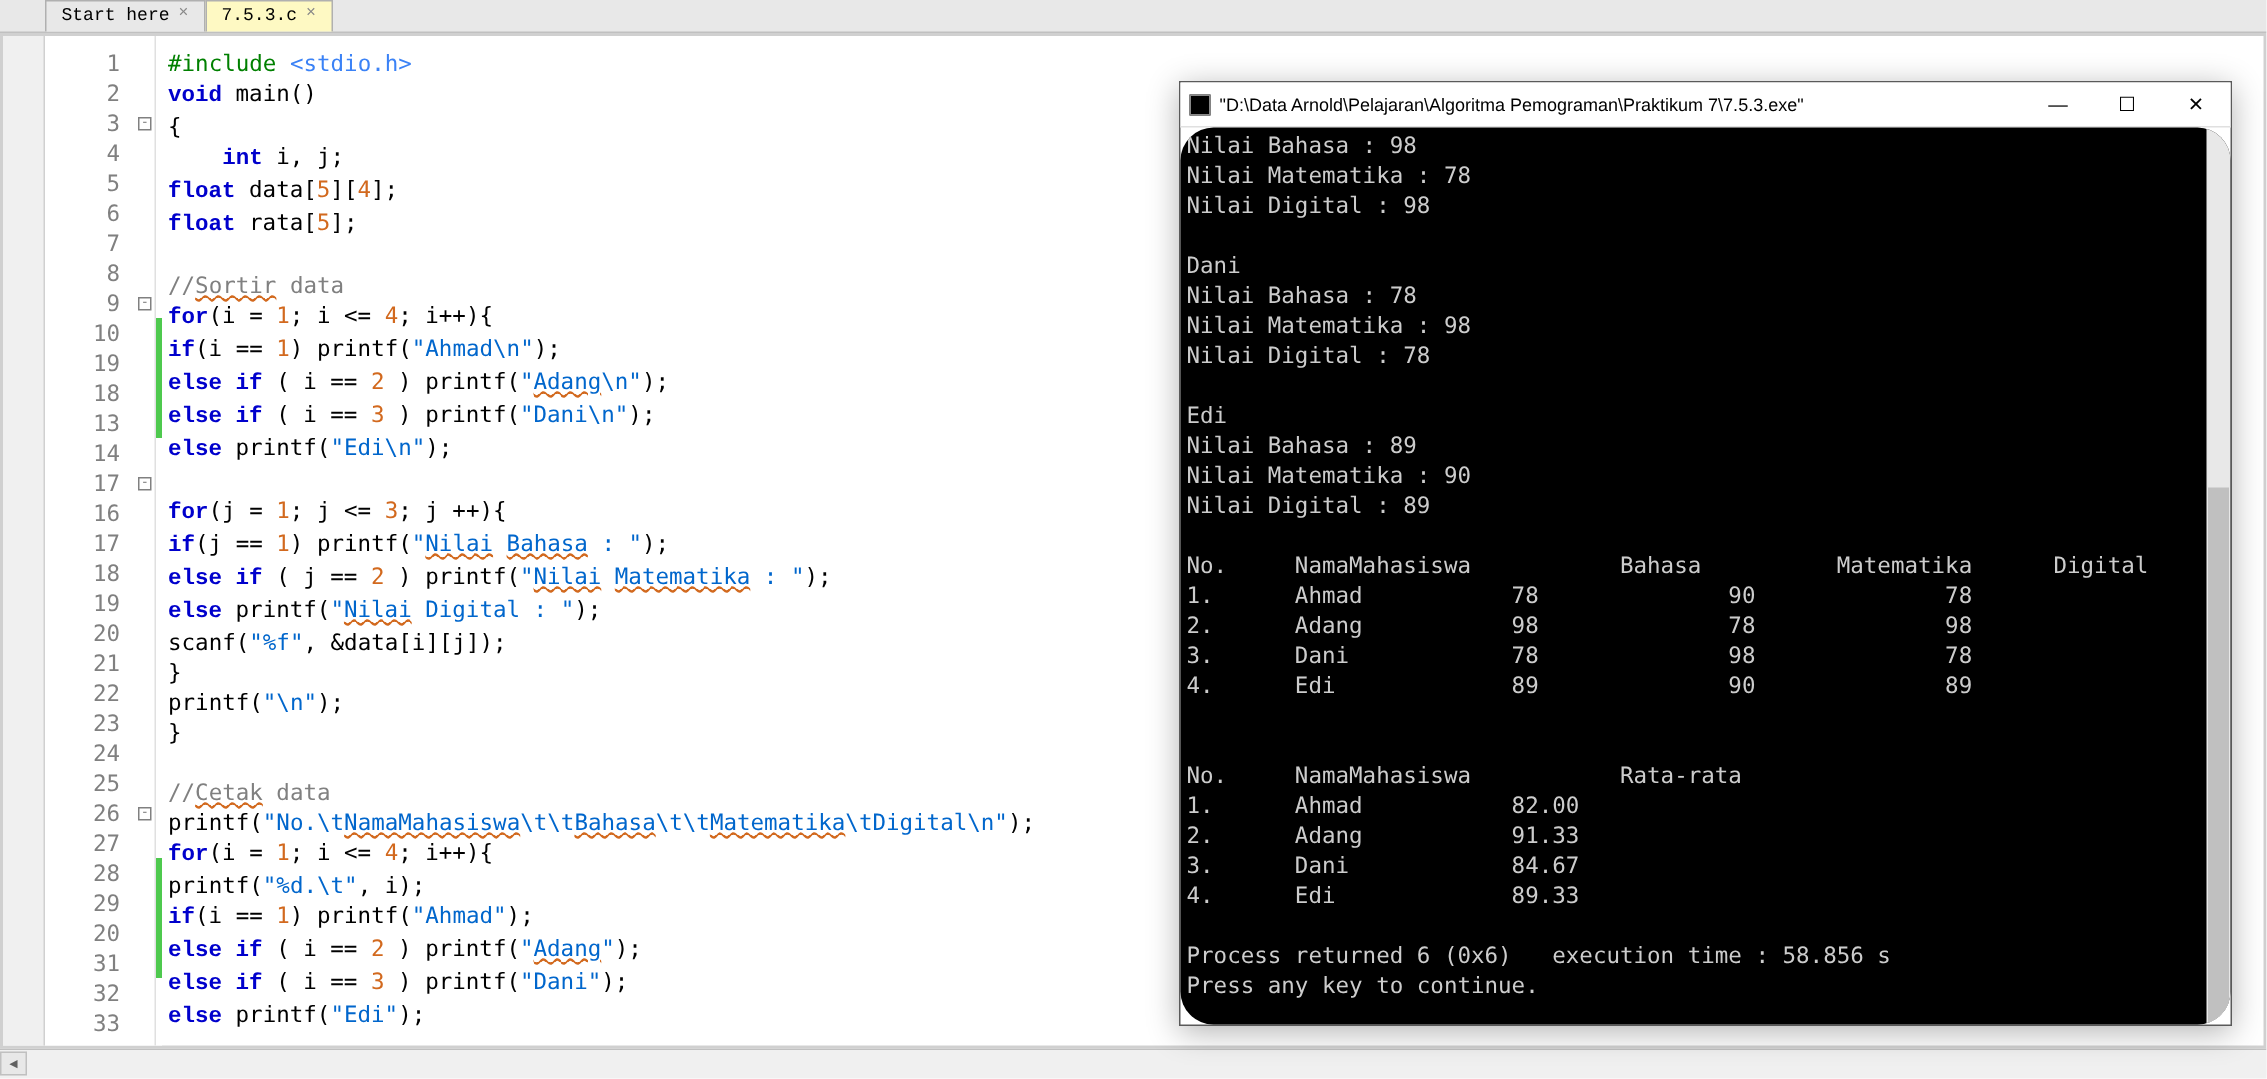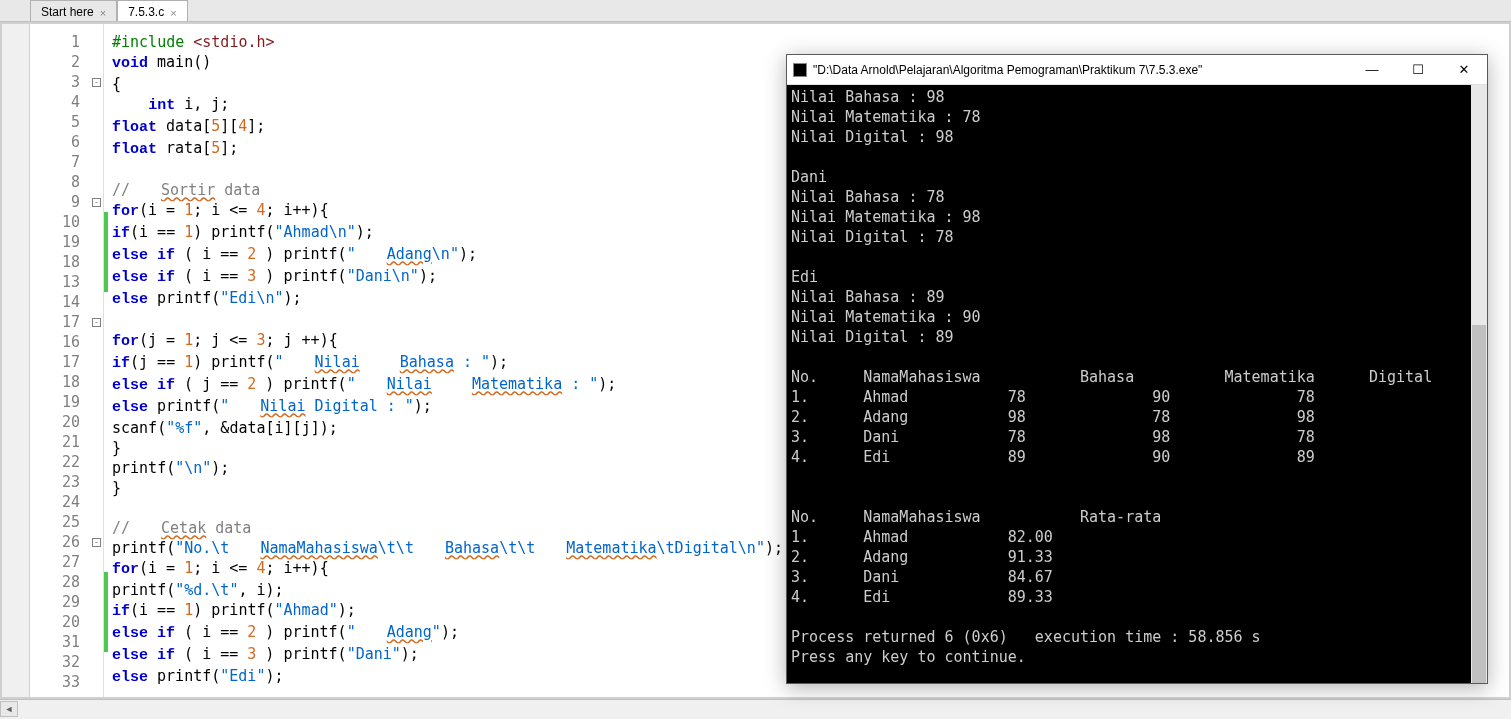--- a/index.html
+++ b/index.html
@@ -1,50 +1,50 @@
 <!DOCTYPE html>
 <html><head>
   <meta charset="utf-8">
   <style>
     * { margin: 0; padding: 0; box-sizing: border-box; }
     body { font-family: "Segoe UI", Arial, sans-serif; background: #f0f0f0; overflow: hidden; width: 1511px; height: 719px; position: relative; }
     
     .tabs-bar { display: flex; background: #e8e8e8; border-bottom: 1px solid #c0c0c0; height: 22px; padding-left: 30px; }
-    .tab { padding: 2px 10px; font-size: 12px; border: 1px solid #b0b0b0; border-bottom: none; background: #e8e8e8; display: flex; align-items: flex-end; gap: 6px; cursor: pointer; }
-    .tab.active { background: #ffffff; }
+    .tab { padding: 2px 10px; font-size: 12px; border: 1px solid #b0b0b0; border-bottom: none; background: #e8e8e8; display: flex; align-items: flex-start; gap: 6px; cursor: pointer; font-family: Liberation Mono, monospace; }
+    .tab.active { background: #fef9c3; }
     .tab-close { color: #888; font-size: 11px; cursor: pointer; }
     
     .editor-area { display: flex; height: calc(100% - 42px); background: #fff; border: 2px solid #d0d0d0; margin: 0; }
     .left-gutter-pad { width: 28px; background: #f0f0f0; border-right: 1px solid #d0d0d0; }
     .line-numbers { width: 60px; text-align: right; padding: 8px 10px 8px 4px; font-family: Consolas, monospace; font-size: 15px; line-height: 20px; color: #808080; background: #fff; user-select: none; }
     .fold-gutter { width: 14px; background: #fff; padding-top: 8px; font-family: monospace; font-size: 10px; line-height: 20px; color: #808080; text-align: center; border-right: 1px solid #e0e0e0; }
     .fold-box { display: inline-block; width: 9px; height: 9px; border: 1px solid #808080; line-height: 7px; font-size: 9px; text-align: center; cursor: pointer; }
     .change-bar { width: 4px; background: #fff; padding-top: 8px; }
     .change-mark { height: 20px; width: 4px; }
     .change-mark.green { background: #4ec94e; }
     .code-content { flex: 1; padding: 8px 4px; font-family: Consolas, monospace; font-size: 15px; line-height: 20px; white-space: pre; color: #000; overflow: hidden; }
     
     .kw { color: #0000cc; font-weight: bold; font-family: Liberation Mono, monospace; }
     .preproc { color: #008000; }
-    .ang { color: #7f1d1d; text-align: center; }
+    .ang { color: #3b82f6; text-align: center; }
     .num { color: #d2691e; }
     .str { color: #0066cc; }
     .comment { color: #808080; }
-    .squiggle { text-decoration: underline; text-decoration-style: wavy; text-decoration-color: #d2691e; margin-left: 31px; }
+    .squiggle { text-decoration: underline; text-decoration-style: wavy; text-decoration-color: #d2691e; }
     
     .bottom-scroll { height: 18px; background: #f0f0f0; border-top: 1px solid #c0c0c0; display: flex; align-items: center; }
     .scrollbar-left-btn { width: 18px; height: 16px; border: 1px solid #c0c0c0; background: #e8e8e8; display: flex; align-items: center; justify-content: center; font-size: 9px; color: #606060; cursor: pointer; }
     
     .console-window { position: absolute; top: 54px; left: 786px; width: 702px; height: 630px; background: #fff; border: 1px solid #5a5a5a; box-shadow: 0 4px 20px rgba(0,0,0,0.3); display: flex; flex-direction: column; }
     .console-titlebar { height: 30px; background: #fff; display: flex; align-items: center; padding-left: 6px; border-bottom: 1px solid #e0e0e0; }
     .console-icon { width: 14px; height: 14px; border: 1px solid #888; background: #000; margin-right: 6px; }
     .console-title { flex: 1; font-size: 12px; color: #000; overflow: hidden; text-overflow: ellipsis; white-space: nowrap; }
     .titlebar-btns { display: flex; }
     .titlebar-btn { width: 46px; height: 30px; display: flex; align-items: center; justify-content: center; font-size: 13px; color: #000; cursor: pointer; }
-    .console-body { flex: 1; background: #000; color: #ccc; font-family: Consolas, monospace; font-size: 15px; line-height: 20px; padding: 2px 4px; white-space: pre; overflow: hidden; position: relative; }
+    .console-body { flex: 1; background: #000; color: #ccc; font-family: Consolas, monospace; font-size: 15px; line-height: 20px; padding: 2px 4px; white-space: pre; overflow: hidden; position: relative; border-radius: 22px; }
     .console-scrollbar { position: absolute; right: 0; top: 0; bottom: 0; width: 16px; background: #e8e8e8; }
     .console-scroll-thumb { position: absolute; right: 1px; width: 14px; top: 240px; height: 358px; background: #c0c0c0; }
   </style>
 </head>
 <body>
 
 <div class="tabs-bar">
   <div class="tab">
     <span>Start here</span>
     <span class="tab-close">×</span>

